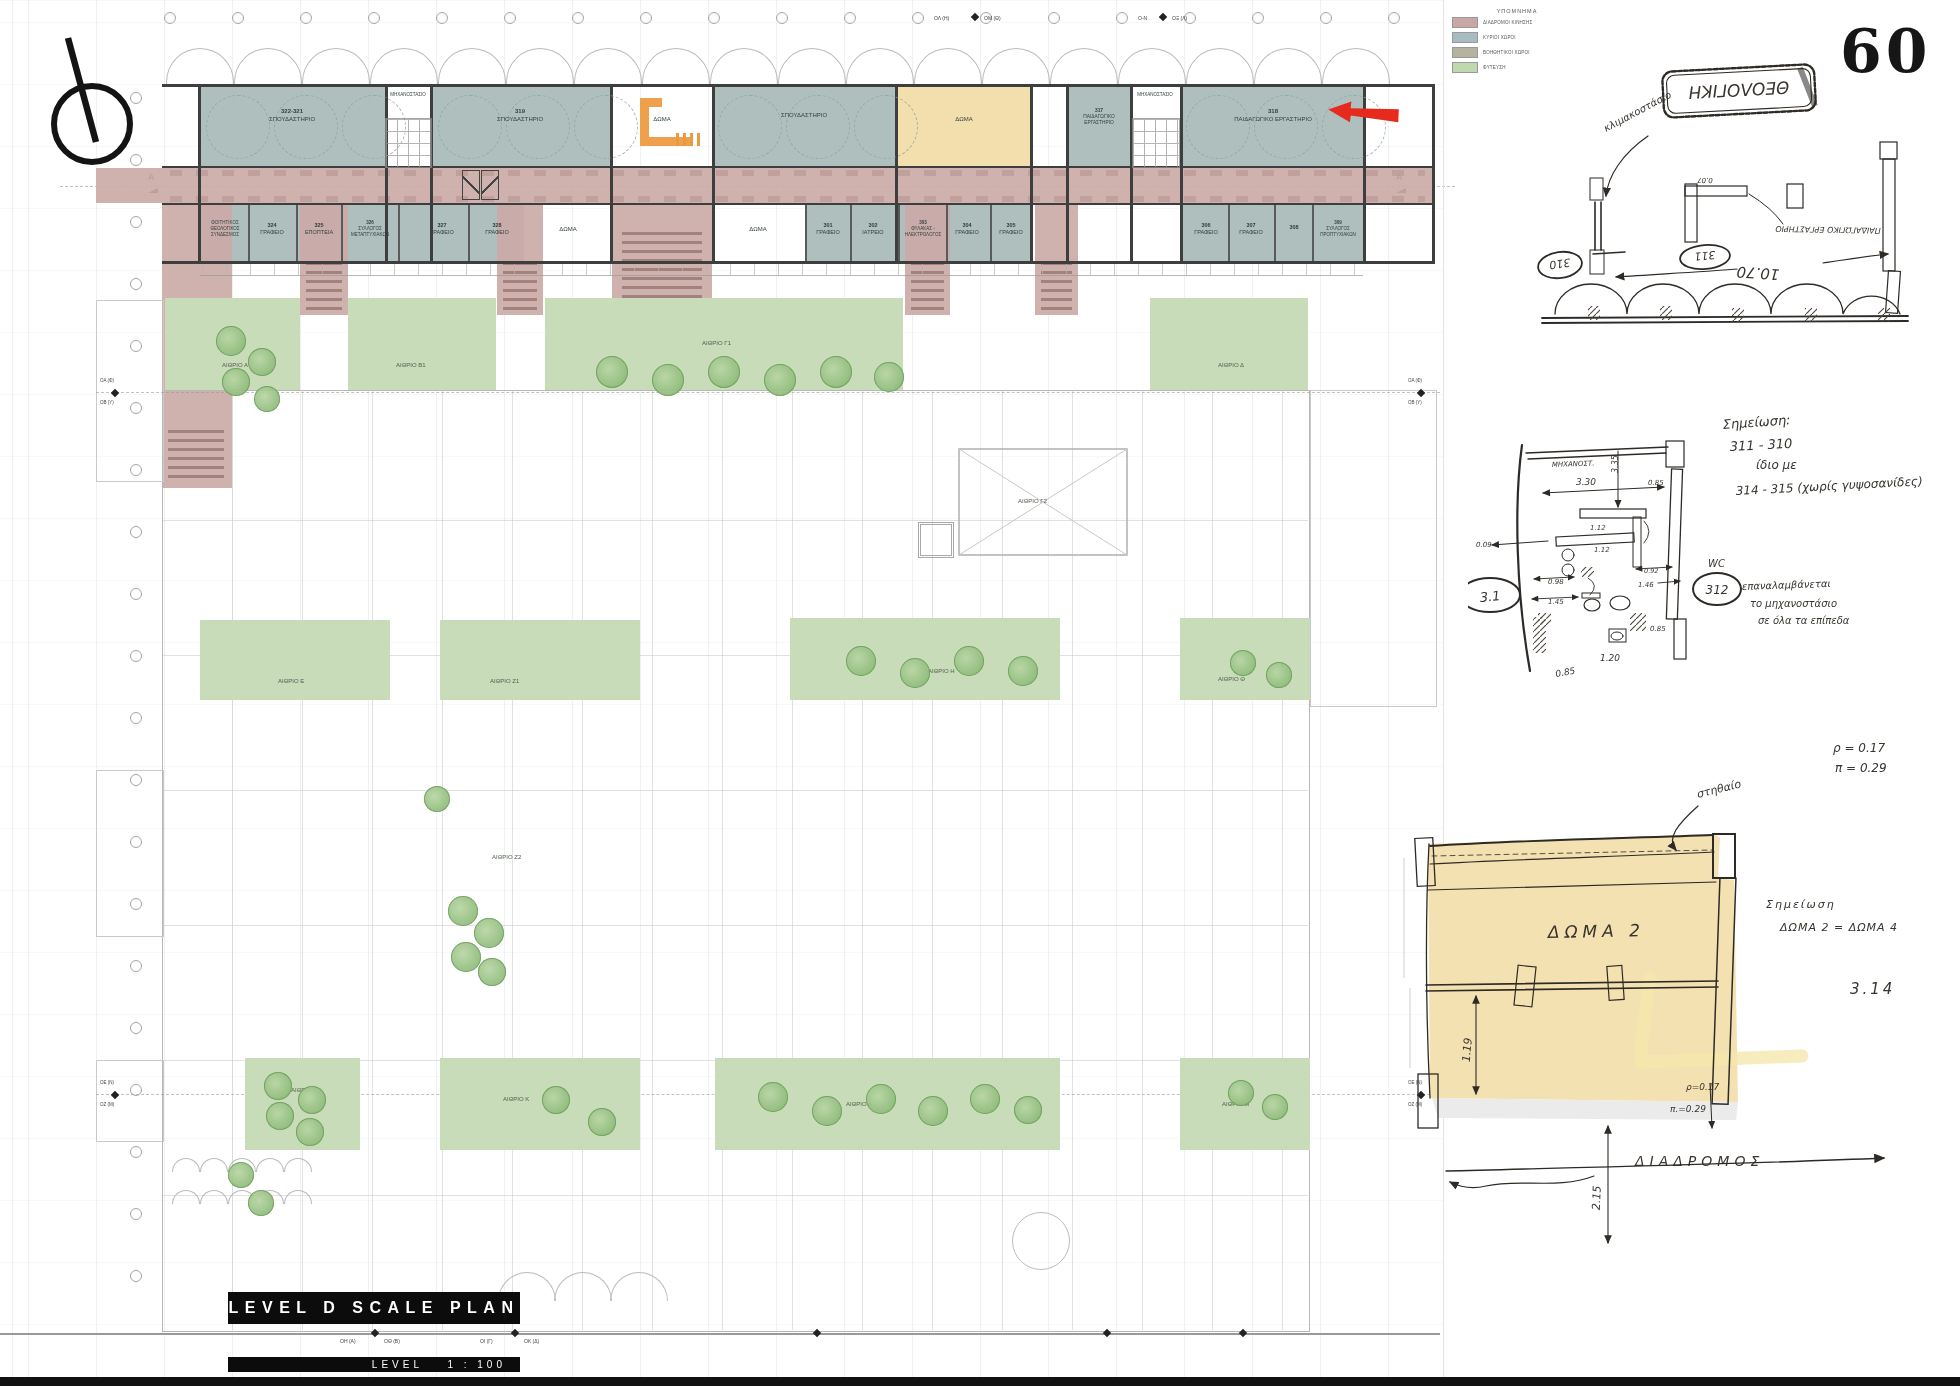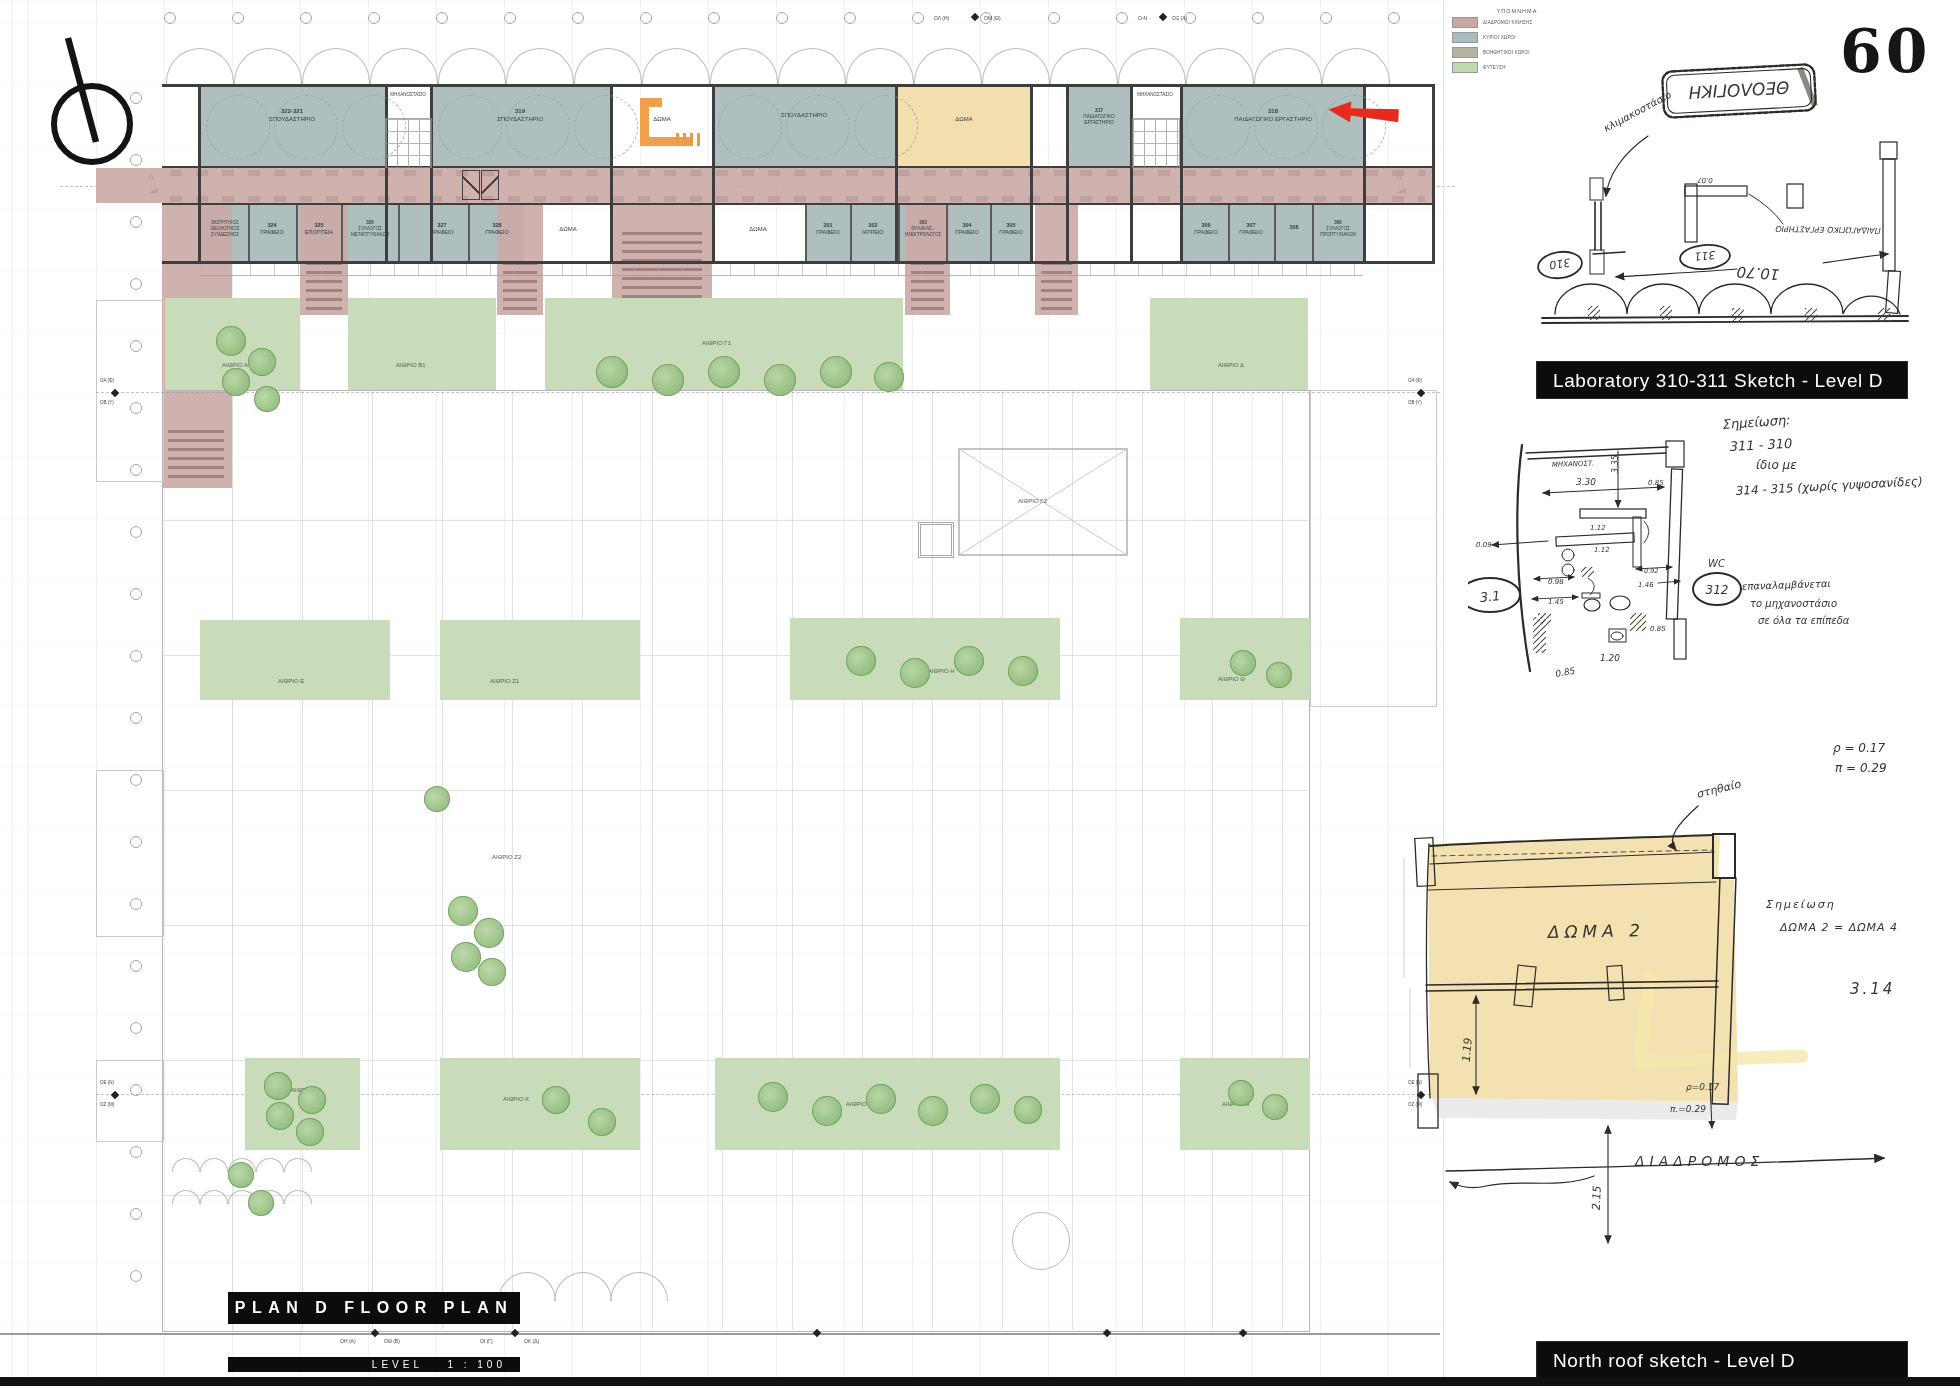--- a/index.html
+++ b/index.html
@@ -488,21 +488,21 @@
   </div>
   <div>
     <span class="axlbl" style="left:480px;top:1338px">ΟΙ (Γ)</span>
     <span class="dia" style="left:512px;top:1330px"></span>
     <span class="axlbl" style="left:524px;top:1338px">ΟΚ (Δ)</span>
   </div>
   <span class="dia" style="left:814px;top:1330px"></span>
   <span class="dia" style="left:1104px;top:1330px"></span>
   <span class="dia" style="left:1240px;top:1330px"></span>
 
-  <div id="title-bar">PLAN D FLOOR PLAN</div>
+  <div id="title-bar">LEVEL D SCALE PLAN</div>
   <div id="scale-bar">
     <span>LEVEL</span>
     <span>1 : 100</span>
   </div>
 
   <div id="fold"></div>
 
   <div id="legend">
     <div class="ltit">ΥΠΟΜΝΗΜΑ</div>
     <div class="lrow">
@@ -566,21 +566,20 @@
     <path d="M323,237 C350,233 370,230 388,228" class="ink" stroke-width="1.2" marker-end="url(#ah1)"></path>
     <text x="328" y="209" transform="rotate(181 328 205)" class="hand" font-size="8" text-anchor="middle">ΠΑΙΔΑΓΩΓΙΚΟ ΕΡΓΑΣΤΗΡΙΟ</text>
     <path d="M55,288 A36,30 0 0 1 127,288 A36,30 0 0 1 199,288 A36,30 0 0 1 271,288 A36,30 0 0 1 343,288 A30,26 0 0 1 400,288" class="ink" stroke-width="1.3"></path>
     <path d="M42,292 L408,290 M42,297 L408,295" class="ink" stroke-width="1.8"></path>
     <rect x="88" y="280" width="12" height="14" fill="url(#p1)"></rect>
       <rect x="160" y="280" width="12" height="14" fill="url(#p1)"></rect>
       <rect x="232" y="282" width="12" height="14" fill="url(#p1)"></rect>
       <rect x="305" y="282" width="12" height="14" fill="url(#p1)"></rect>
       <rect x="378" y="282" width="12" height="14" fill="url(#p1)"></rect>
   </svg>
-  <div class="caption" style="top:361px">Laboratory 310-311 Sketch - Level D</div>
 
   <svg class="skpaper" style="left:1468px;top:403px" width="492" height="290" viewBox="0 0 492 290">
     <defs>
       <pattern id="p2" patternUnits="userSpaceOnUse" width="6" height="6">
           <path d="M0,6 L6,0" stroke="#4a443c" stroke-width="1.1"></path>
         </pattern>
       <marker id="ah2" markerWidth="9" markerHeight="8" refX="7" refY="3.5" orient="auto">
           <path d="M0,0 L8,3.5 L0,7 z" fill="#2e2a26"></path>
         </marker>
       <marker id="ah2s" markerWidth="9" markerHeight="8" refX="1" refY="3.5" orient="auto">
@@ -682,16 +681,15 @@
     <text x="288" y="352" class="hand" font-size="9">ρ=0.17</text>
     <text x="272" y="374" class="hand" font-size="9">π.=0.29</text>
     <path d="M312,346 L314,390" class="ink" stroke-width="1" marker-end="url(#ah3)"></path>
     <path d="M210,388 L210,505" class="ink" stroke-width="1.1" marker-start="url(#ah3s)" marker-end="url(#ah3)"></path>
     <text x="194" y="472" transform="rotate(-88 198 468)" class="hand" font-size="11">2.15</text>
     <text x="237" y="428" class="hand" font-size="14" letter-spacing="5">ΔΙΑΔΡΟΜΟΣ</text>
     <path d="M48,433 C200,429 380,425 486,420" class="ink" stroke-width="1.4" marker-end="url(#ah3)"></path>
     <path d="M196,438 C160,452 120,440 88,448 C72,452 60,448 52,444" class="ink" stroke-width="1.2" marker-end="url(#ah3)"></path>
     <path d="M6,120 L6,240 M12,250 L12,330" stroke="#cfcfcf" stroke-width="1" fill="none"></path>
   </svg>
-  <div class="caption" style="top:1341px">North roof sketch - Level D</div>
 
   <div id="bottombar"></div>
 </div>
 
 </body></html>

